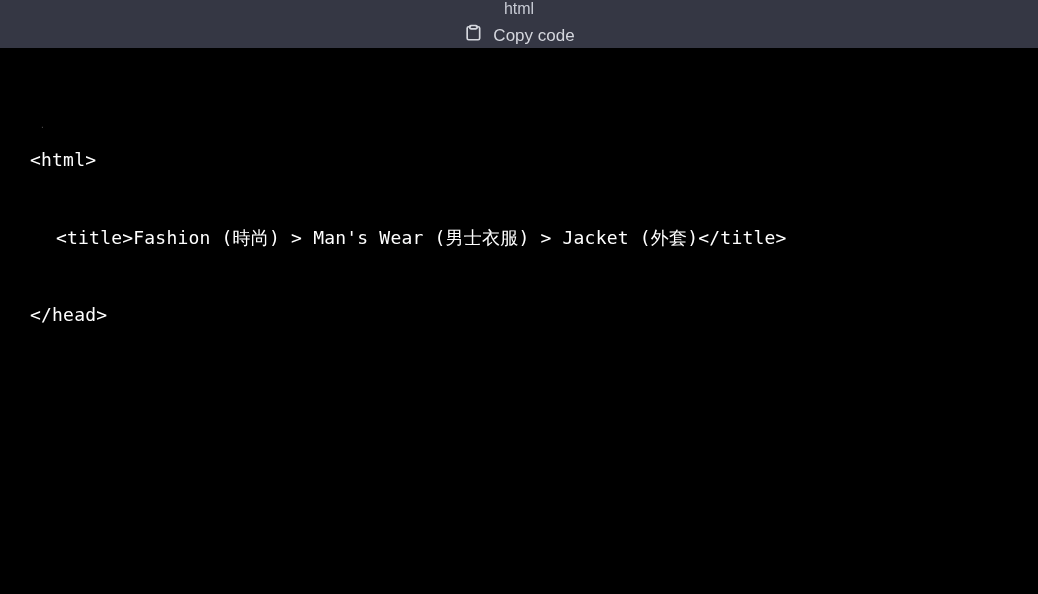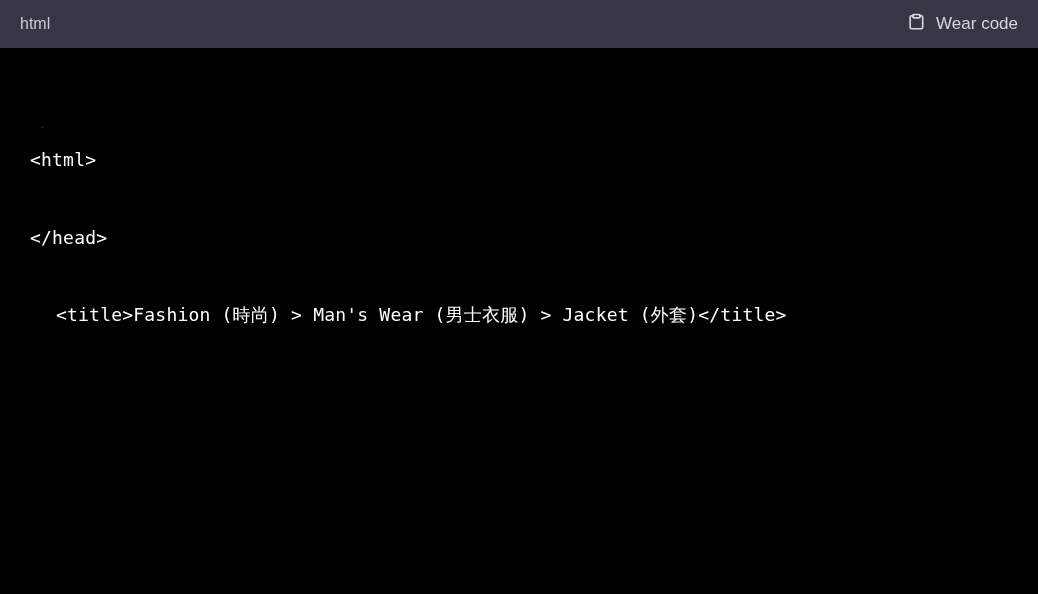--- a/index.html
+++ b/index.html
@@ -14,20 +14,21 @@
       font-family: ui-monospace, 'SF Mono', Menlo, Consolas, monospace;
       overflow: hidden;
     }
     .header {
       background: #353744;
       height: 48px;
       display: flex;
       align-items: center;
       justify-content: space-between;
       padding: 0 20px;
+      flex-direction: column;
     }
     .lang-label {
       color: #c8cbd4;
       font-size: 16px;
       font-family: -apple-system, BlinkMacSystemFont, 'Segoe UI', Helvetica, Arial, sans-serif;
     }
     .copy-btn {
       display: flex;
       align-items: center;
       gap: 10px;
@@ -65,28 +66,28 @@
 
 <div class="header">
   <span class="lang-label">html</span>
   <div class="copy-btn">
     <span>
       <svg viewBox="0 0 24 24" fill="none" stroke="#d5d7de" stroke-width="2" stroke-linecap="round" stroke-linejoin="round">
         <rect x="8" y="3" width="9" height="4" rx="1.5"></rect>
         <path d="M16 4.5h2.2c1 0 1.8.8 1.8 1.8v12c0 1-.8 1.8-1.8 1.8H6.8c-1 0-1.8-.8-1.8-1.8v-12c0-1 .8-1.8 1.8-1.8H9"></path>
       </svg>
     </span>
-    <span>Wear code</span>
+    <span>Copy code</span>
   </div>
 </div>
 
 <div class="code-area">
 <span class="tiny-dot">.</span>
 <span class="line">&lt;html&gt;</span>
+<span class="line i1"><span>&lt;title&gt;</span><span>Fashion (時尚) &gt; Man's Wear (男士衣服) &gt; Jacket (外套)</span><span>&lt;/title&gt;</span></span>
 <span class="line">&lt;/head&gt;</span>
-<span class="line i1"><span>&lt;title&gt;</span><span>Fashion (時尚) &gt; Man's Wear (男士衣服) &gt; Jacket (外套)</span><span>&lt;/title&gt;</span></span>
 
 
 
 
 
 
 </div>
 
 </body></html>

